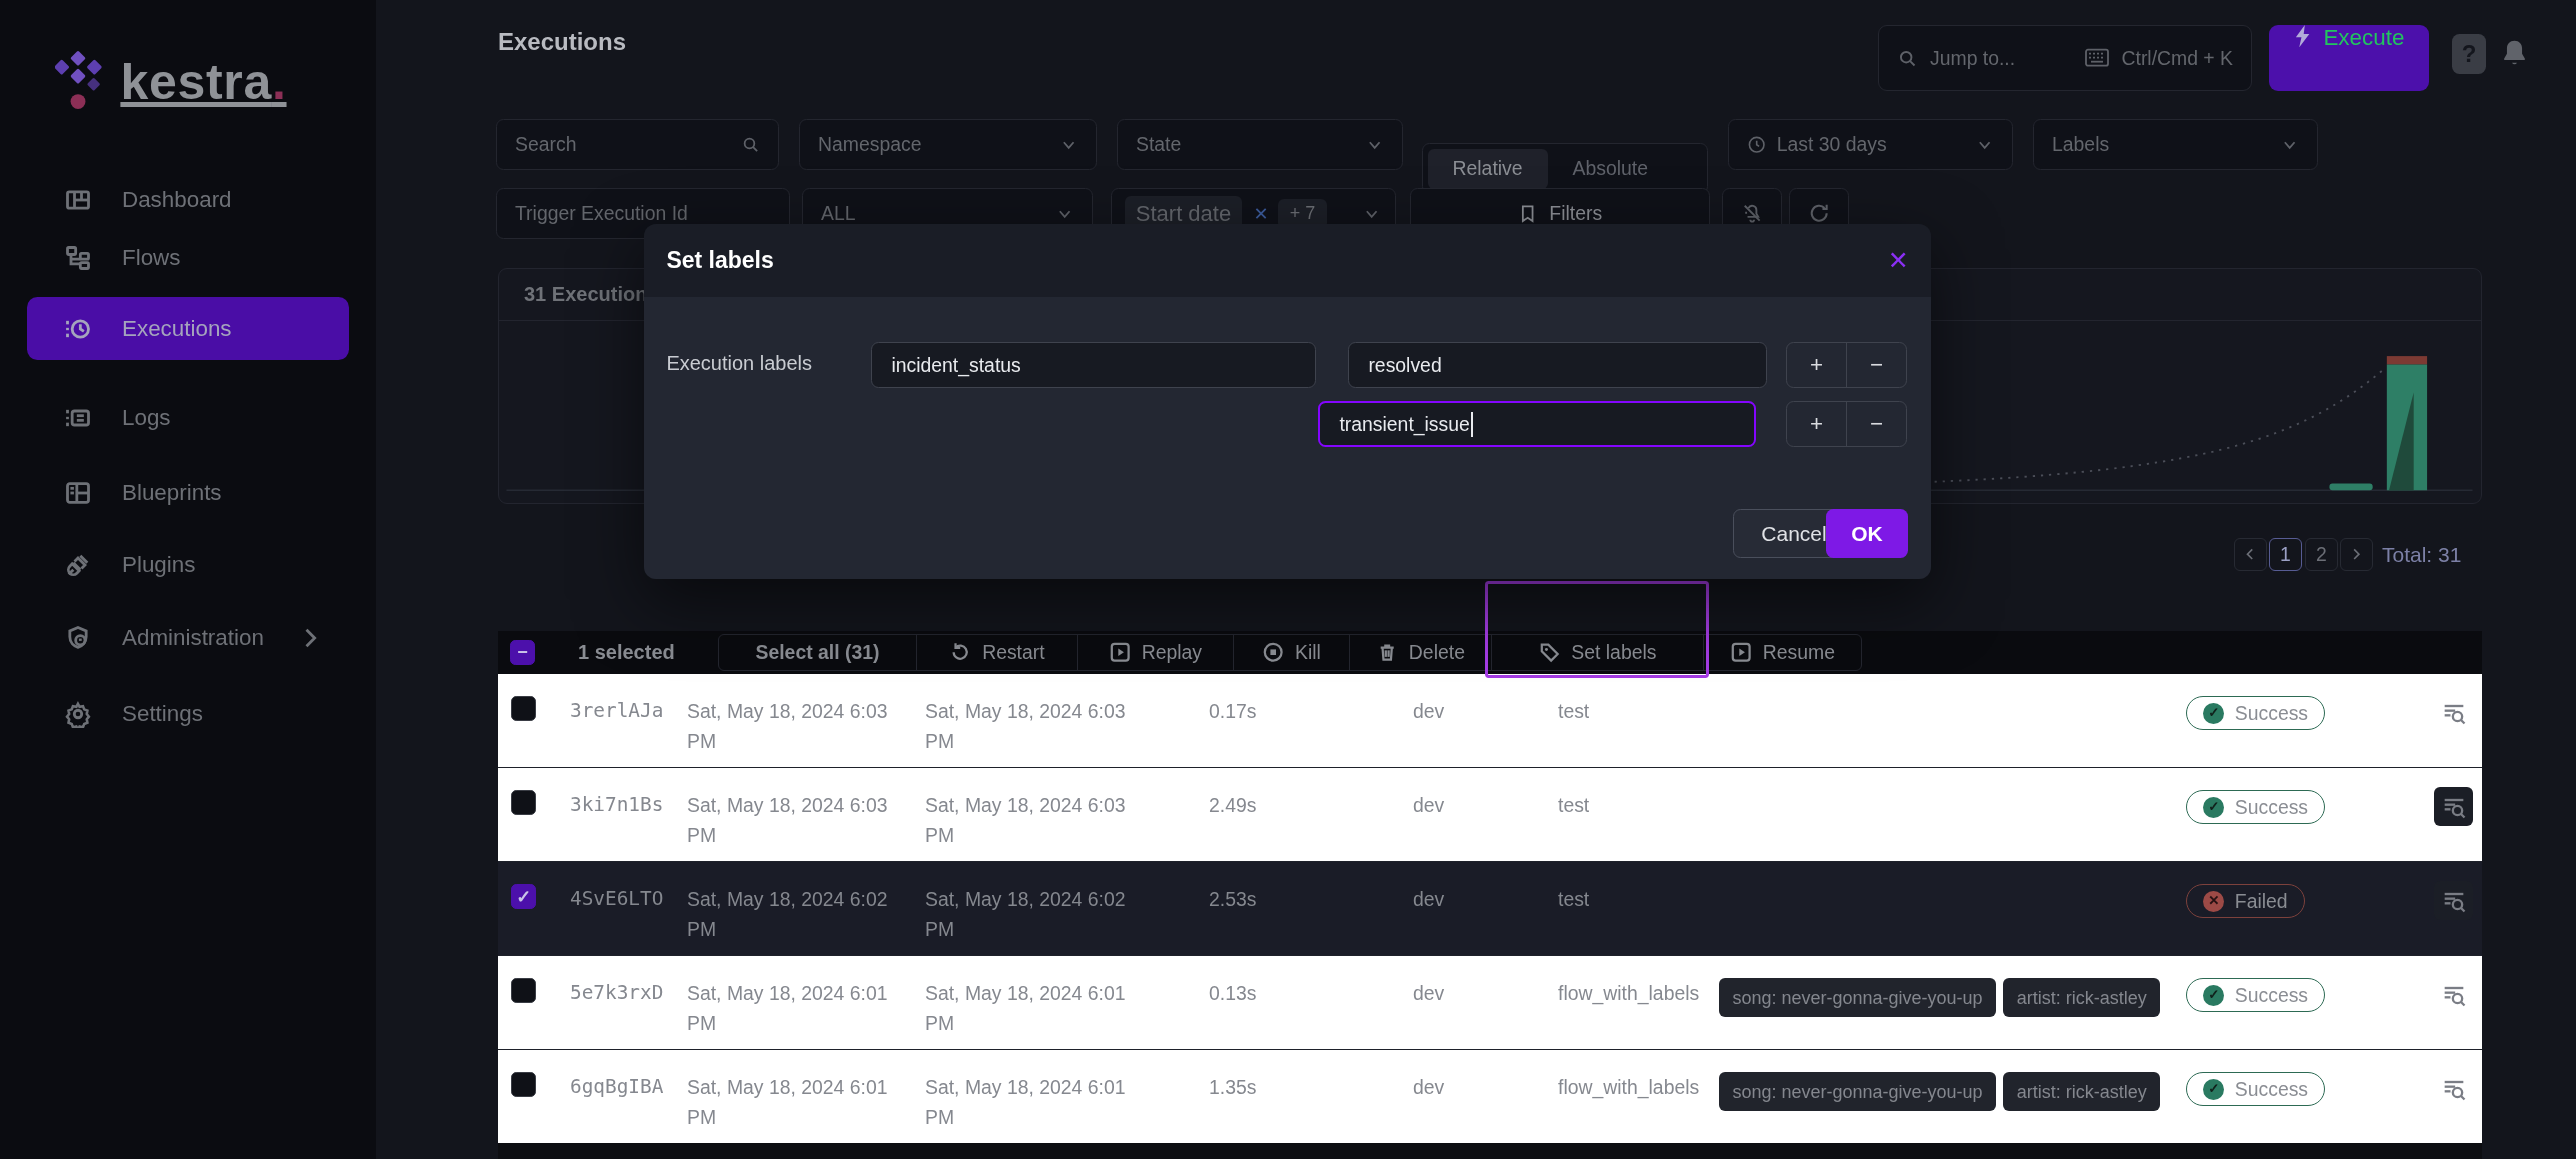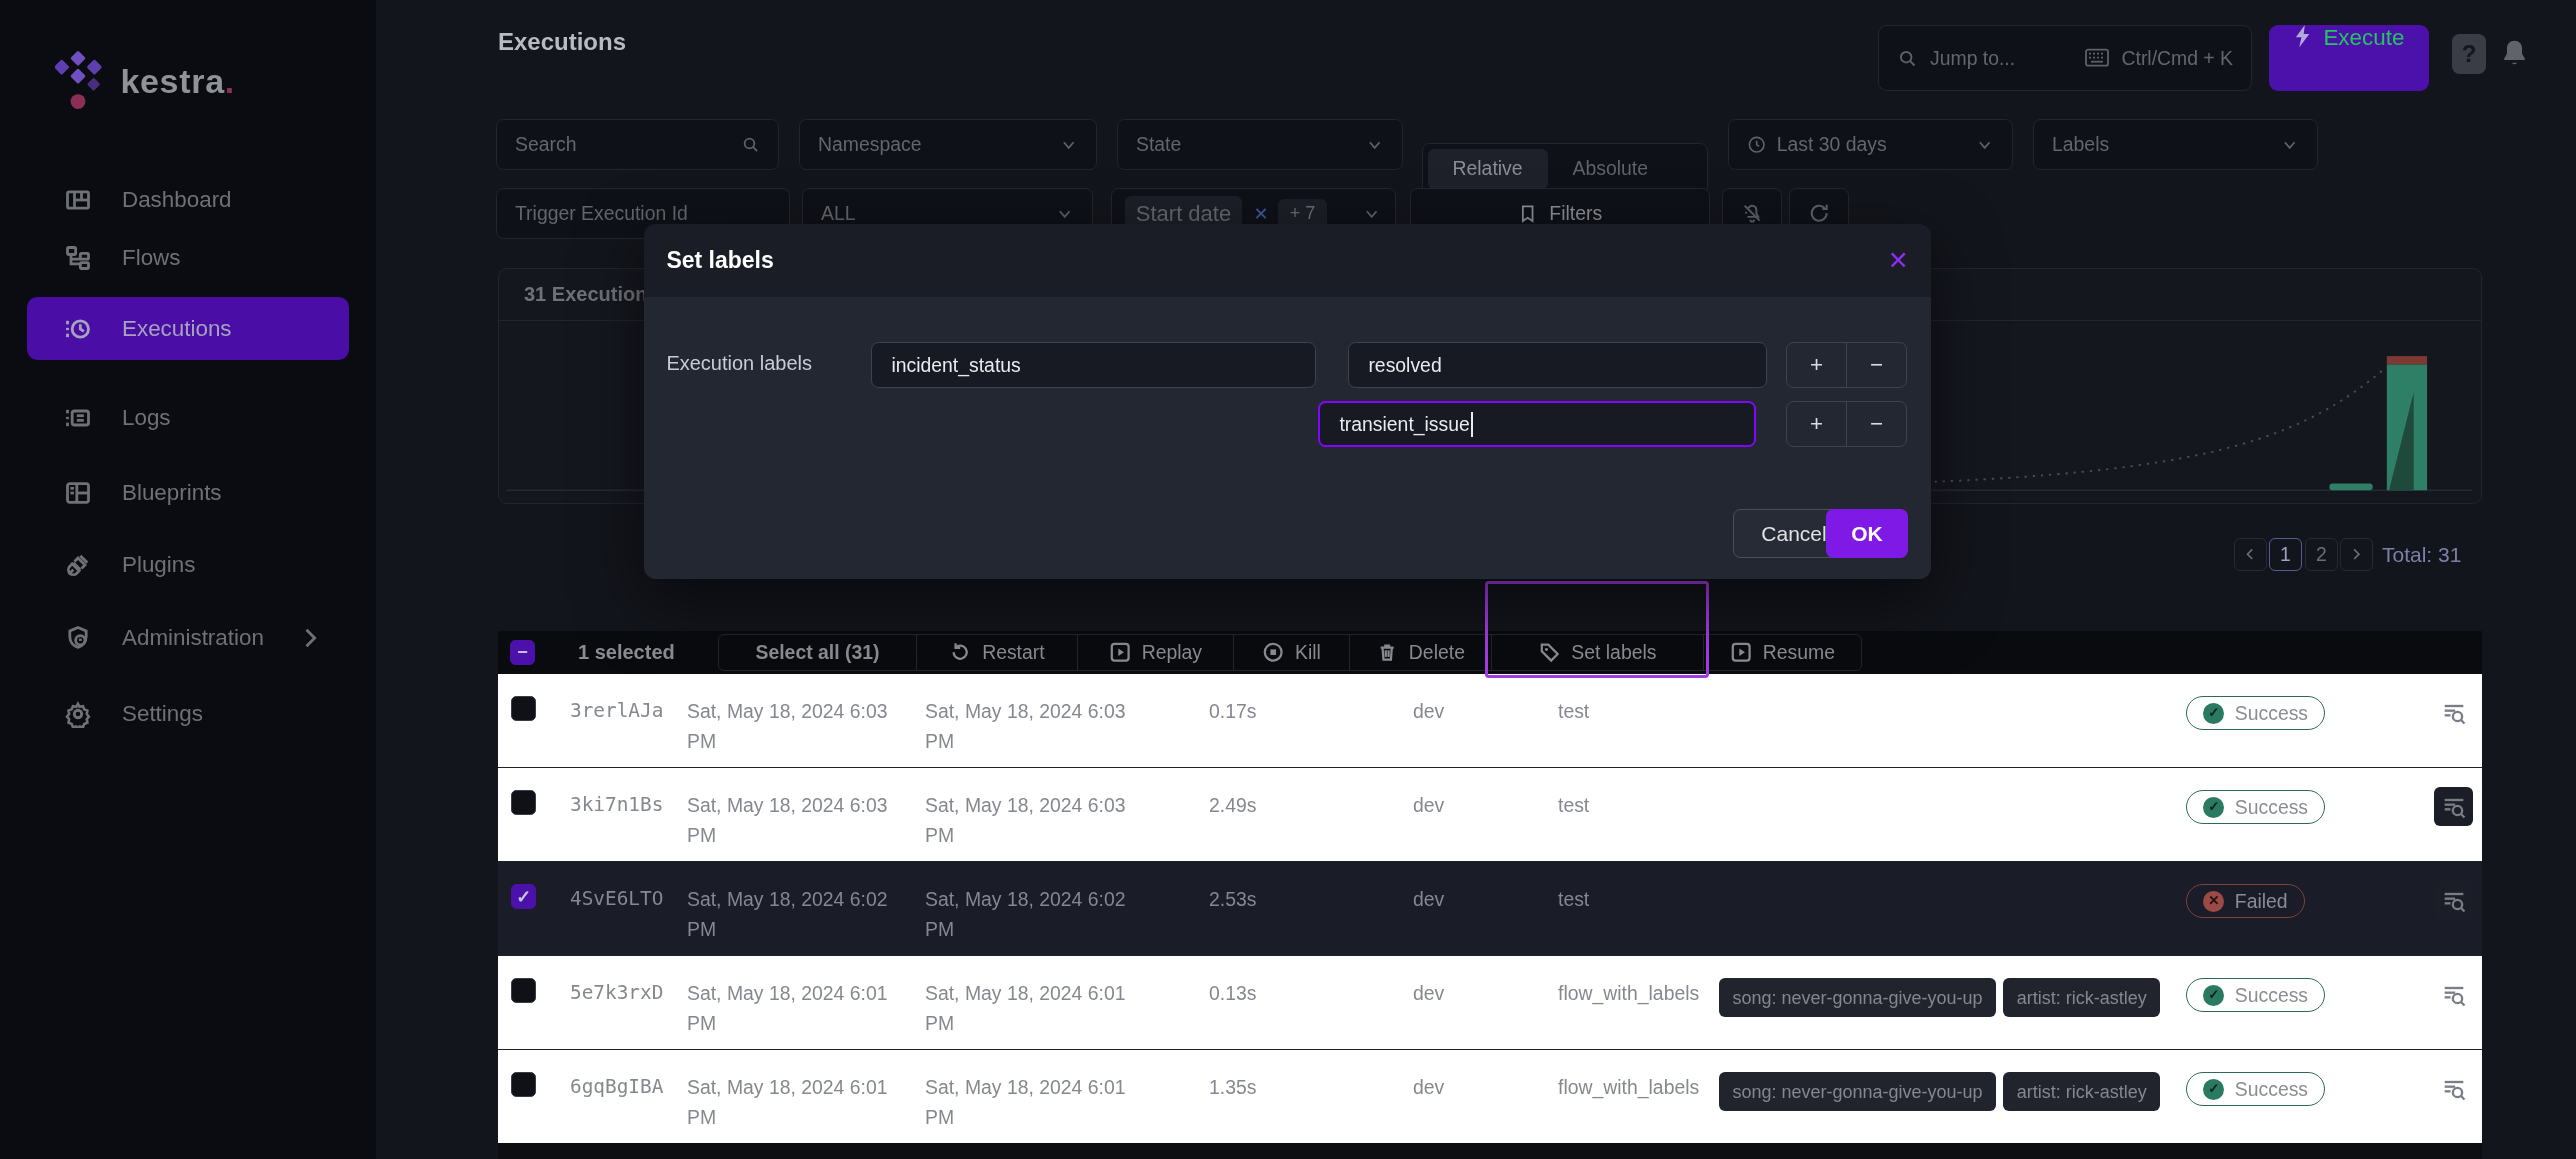--- a/index.html
+++ b/index.html
@@ -4,21 +4,21 @@
 <style>
   * { margin:0; padding:0; box-sizing:border-box; }
   html,body { width:2576px; height:1160px; overflow:hidden; }
   body { background:#13151c; font-family:"Liberation Sans", sans-serif; color:#8b8e95; position:relative; }
   .abs { position:absolute; }
   svg { display:block; }
 
   
   .sidebar { left:0; top:0; width:376px; height:1160px; background:#0b0c11; z-index:2; }
   .logo { left:55px; top:48px; display:flex; align-items:center; gap:13.4px; }
-  .logo-word { font-size:34px; font-weight:bold; color:#8f9297; letter-spacing:0.7px; }
+  .logo-word { font-size:50px; font-weight:bold; color:#8f9297; letter-spacing:0.7px;text-decoration:underline; }
   .logo-word .dot { color:#8c2f56; }
   .nav-item { left:27px; width:322px; height:63px; display:flex; align-items:center; gap:30px; padding-left:37px; border-radius:10.4px; color:#6e7177; font-size:22.4px; font-weight:500; cursor:pointer; }
   .nav-item svg { width:28px; height:28px; stroke:#6e7177; fill:none; stroke-width:2.4; }
   .nav-item.active { background:#4a0da6; color:#a5a4bd; }
   .nav-item.active svg { stroke:#a5a4bd; }
   .nav-chevron { margin-left:auto; margin-right:25px; }
 
   
   .page-title { left:498px; top:28px; font-size:24px; font-weight:bold; color:#b9bbc1; }
   .jump { left:1878px; top:25px; width:374px; height:66px; background:#0f1118; border:1.5px solid #24262f; border-radius:9px; display:flex; align-items:center; padding:0 18px; gap:12px; font-size:19.4px; color:#63666c; }

